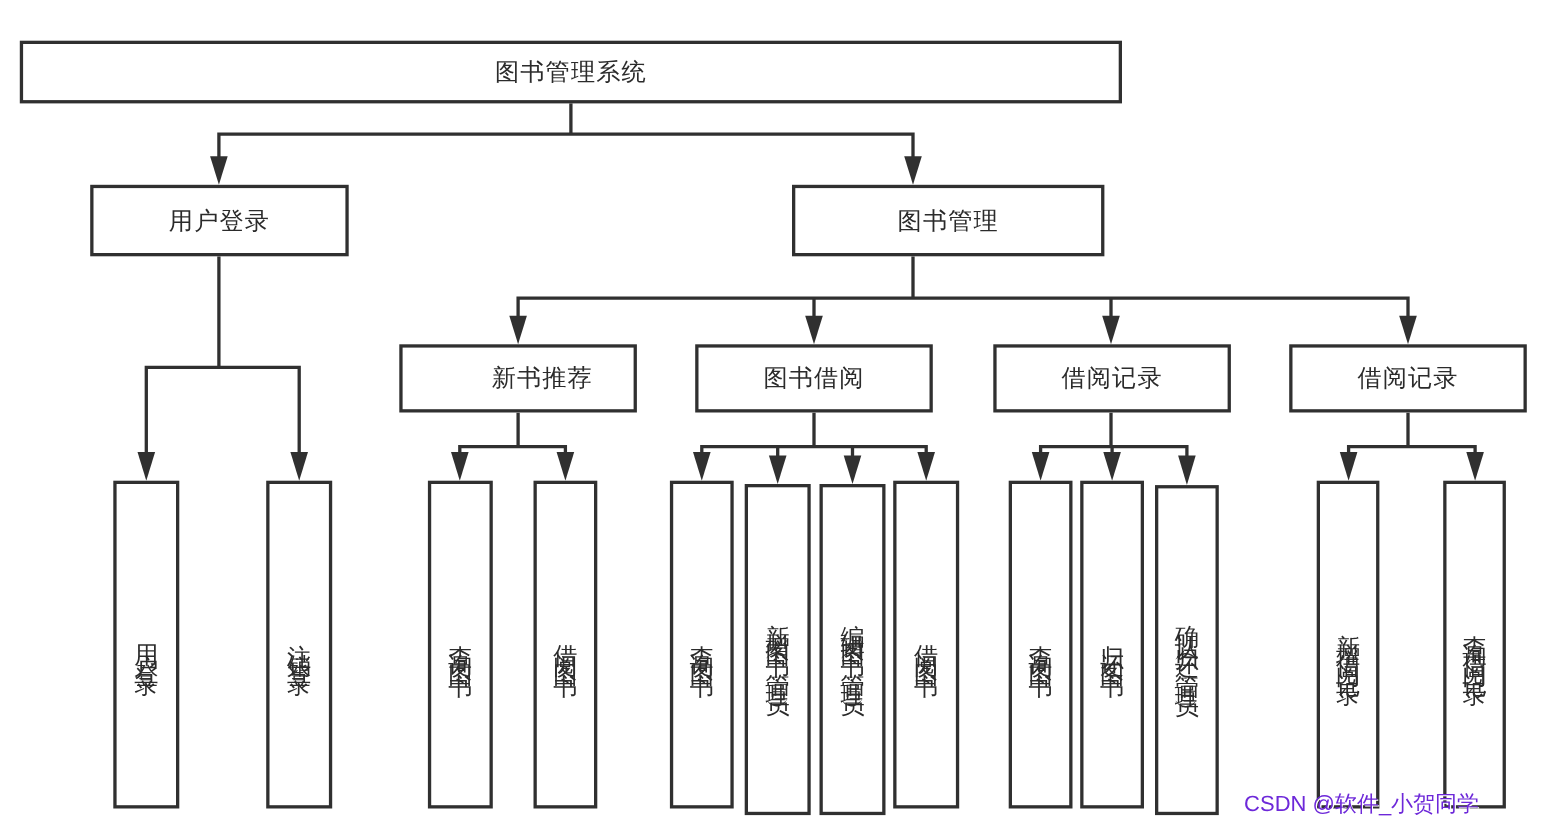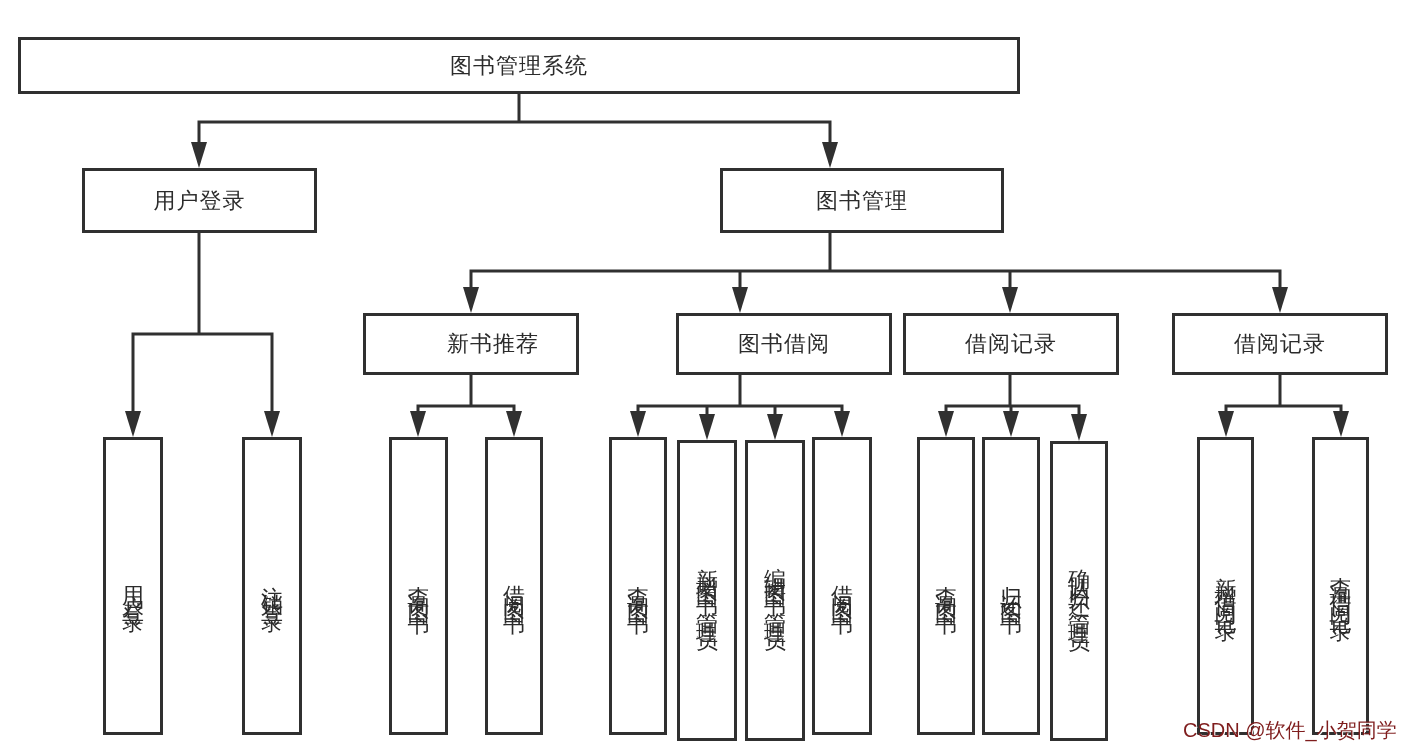--- a/index.html
+++ b/index.html
@@ -39,24 +39,24 @@
     white-space: nowrap;
   }
   .v-node span {
     writing-mode: vertical-rl;
     font-size: 22px;
     letter-spacing: 9px;
     line-height: 1;
   }
   .watermark {
     position: absolute;
-    left: 1183px;
+    left: 1131px;
     top: 717px;
     font-size: 20px;
-    color: #7f1d1d;
+    color: #6d28d9;
     text-shadow: 1px 1px 0 #ffffff;
     white-space: nowrap;
   }
 </style>
 </head>
 <body>
 
 <div class="stage">
 
   <svg class="connector-layer" viewBox="0 0 1405 747" xmlns="http://www.w3.org/2000/svg">
@@ -98,21 +98,21 @@
       <polygon points="1333,411 1349,411 1341,437"></polygon>
     </g>
   </svg>
 
   <div class="node h-node" style="left:18px; top:13px; width:1002px; height:57px;margin-top:24px;">图书管理系统</div>
 
   <div class="node h-node" style="left:82px; top:168px; width:235px; height:65px;">用户登录</div>
   <div class="node h-node" style="left:720px; top:168px; width:284px; height:65px;">图书管理</div>
 
   <div class="node h-node" style="left:363px; top:313px; width:216px; height:62px;padding-left:44px;">新书推荐</div>
-  <div class="node h-node" style="left:632px; top:313px; width:216px; height:62px;margin-left:44px;">图书借阅</div>
+  <div class="node h-node" style="left:632px; top:313px; width:216px; height:62px;">图书借阅</div>
   <div class="node h-node" style="left:903px; top:313px; width:216px; height:62px;">借阅记录</div>
   <div class="node h-node" style="left:1172px; top:313px; width:216px; height:62px;">借阅记录</div>
 
   <div class="node v-node" style="left:103px; top:437px; width:60px; height:298px;">
     <span>用户登录</span>
   </div>
   <div class="node v-node" style="left:242px; top:437px; width:60px; height:298px;">
     <span>注销登录</span>
   </div>
 

